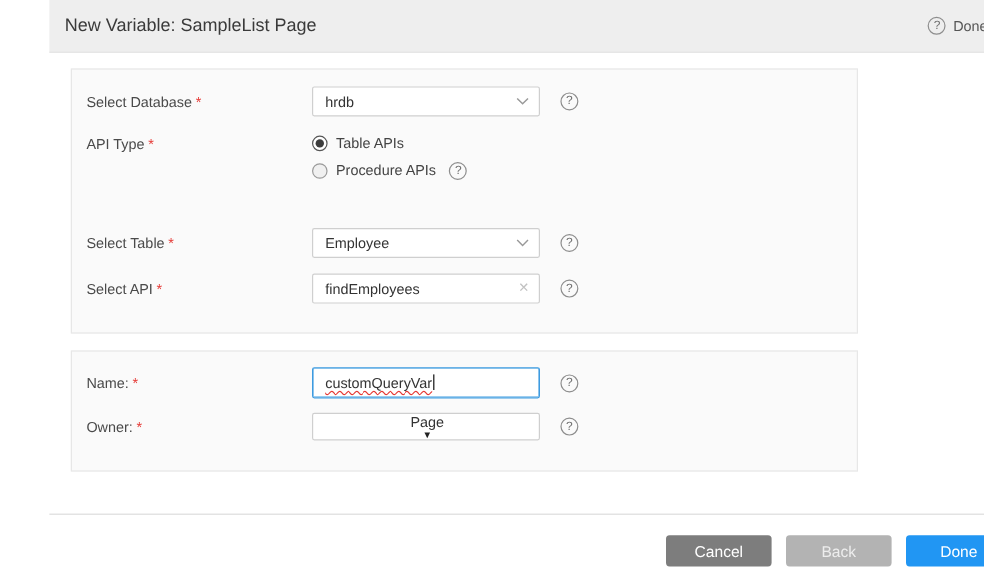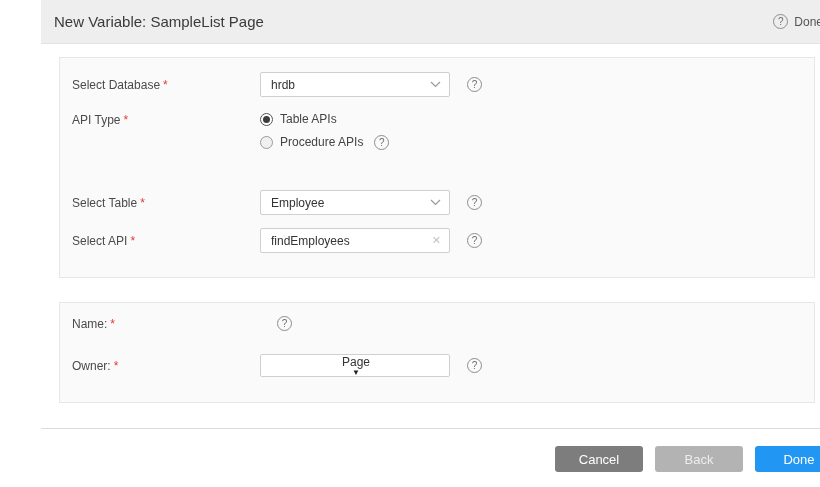--- a/index.html
+++ b/index.html
@@ -48,26 +48,26 @@
     border-radius: 50%;
     font-size: 10px;
     color: #6e6e6e;
     flex: 0 0 auto;
     background: transparent;
   }
   
   .panel {
     position: absolute;
     left: 18px;
-    width: 756px;
+    width: 656px;
     background: #fafafa;
     border: 1px solid #e7e7e7;
   }
   .panel-api { top: 57px; height: 221px; }
-  .panel-var { top: 302px; height: 101px; }
+  .panel-var { top: 292px; height: 101px; }
   .form-row {
     position: absolute;
     left: 0;
     display: flex;
     align-items: center;
     width: 100%;
   }
   .form-row.align-top { align-items: flex-start; }
   .flabel {
     width: 200px;
@@ -275,20 +275,25 @@
     </div>
 
   </div>
 
   <div class="panel panel-var">
 
     <div class="form-row row-name">
       <div class="flabel">
         <span>Name:</span><span class="req">*</span>
       </div>
+      <div class="textfield focused">
+        <span>
+          <span class="typo">customQueryVar</span><span class="caret"></span>
+        </span>
+      </div>
       <span class="qicon field-help">?</span>
     </div>
 
     <div class="form-row row-owner">
       <div class="flabel">
         <span>Owner:</span><span class="req">*</span>
       </div>
       <div class="selectbox">
         <span>Page</span>
         <span class="select-arrow">▼</span>

